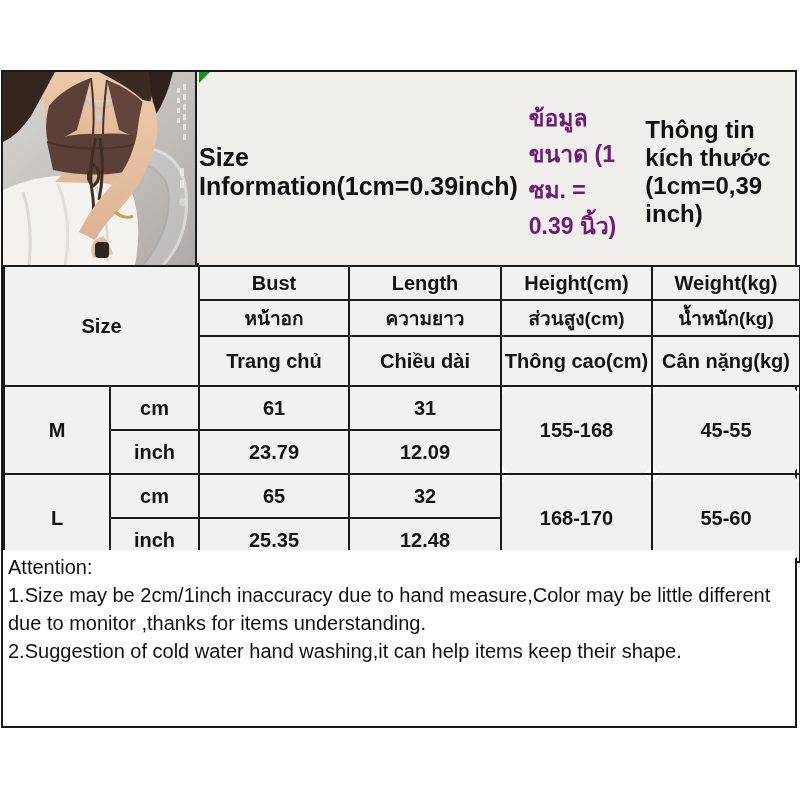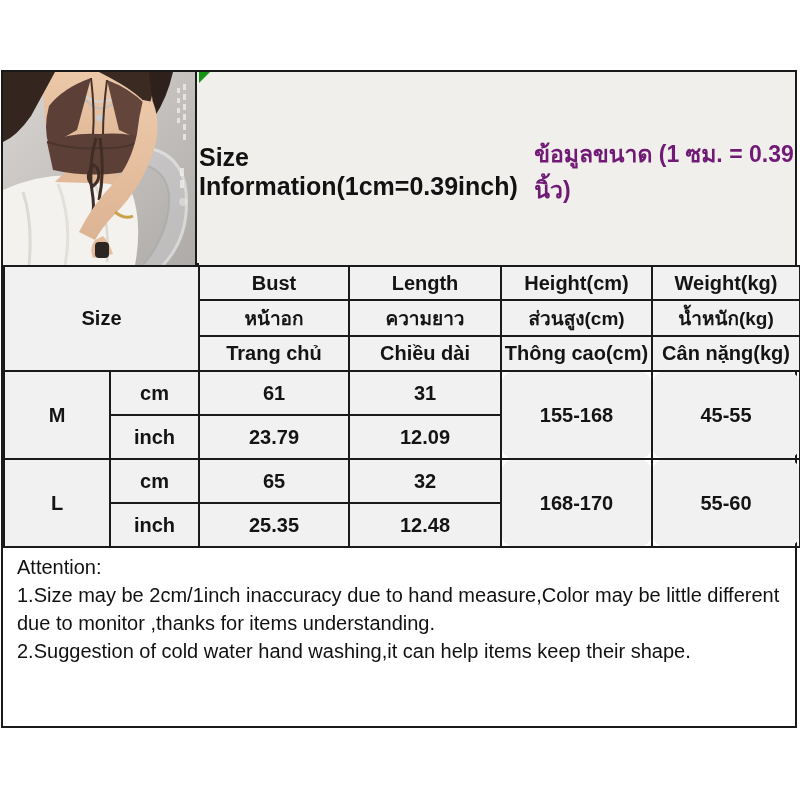--- a/index.html
+++ b/index.html
@@ -38,32 +38,32 @@
     overflow:hidden; white-space:nowrap;
   }
   .col-size  { width:106px; }
   .col-unit  { width:89px;  }
   .col-bust  { width:150px; }
   .col-len   { width:152px; }
   .col-hgt   { width:151px; }
   .col-wgt   { width:148px; }
   tr.hr1 td { height:34px; }
   tr.hr2 td { height:36px; font-size:19px; }
-  tr.hr3 td { height:35px; }
+  tr.hr3 td { height:50px; }
   tr.dr  td { height:44px; }
   td.size-cell  { background:#e7e7e7; font-size:34px; color:#121212; }
   td.label-cell { background:#e7e7e7; color:#1f3864; font-size:21px; }
   td.blue       { color:#2b55c4;margin-top:28px; }
   td.white-bg   { background:#ffffff; color:#262626; }
   td.range-cell { color:#26406e;border-radius:14px; }
 
   
   .attention {
     position:absolute; left:0; right:0; top:478px; bottom:0;
-    background:#ffffff; padding:3px 14px; color:#111111;
+    background:#ffffff; padding:3px 5px; color:#111111;
   }
   .attention div { font-size:20px; line-height:28px; font-weight:normal; white-space:nowrap; }
 
   
   .photo svg { display:block; }
 </style>
 </head>
 <body>
 
 <div class="page">
@@ -153,20 +153,21 @@
               <rect x="177" y="108" width="4" height="8"></rect>
             <circle cx="180" cy="130" r="4" opacity="0.6"></circle>
           </g>
         </svg>
       </div>
 
       <div class="title-cell">
         <div class="corner-flag"></div>
         <div class="title-line1">Size Information(1cm=0.39inch)</div>
         <div class="title-line2">ข้อมูลขนาด (1 ซม. = 0.39 นิ้ว)</div>
+        <div class="title-line3">Thông tin kích thước (1cm=0,39 inch)</div>
       </div>
     </div>
 
     <table class="size-table">
       <colgroup>
         <col class="col-size">
           <col class="col-unit">
           <col class="col-bust">
         <col class="col-len">
           <col class="col-hgt">

